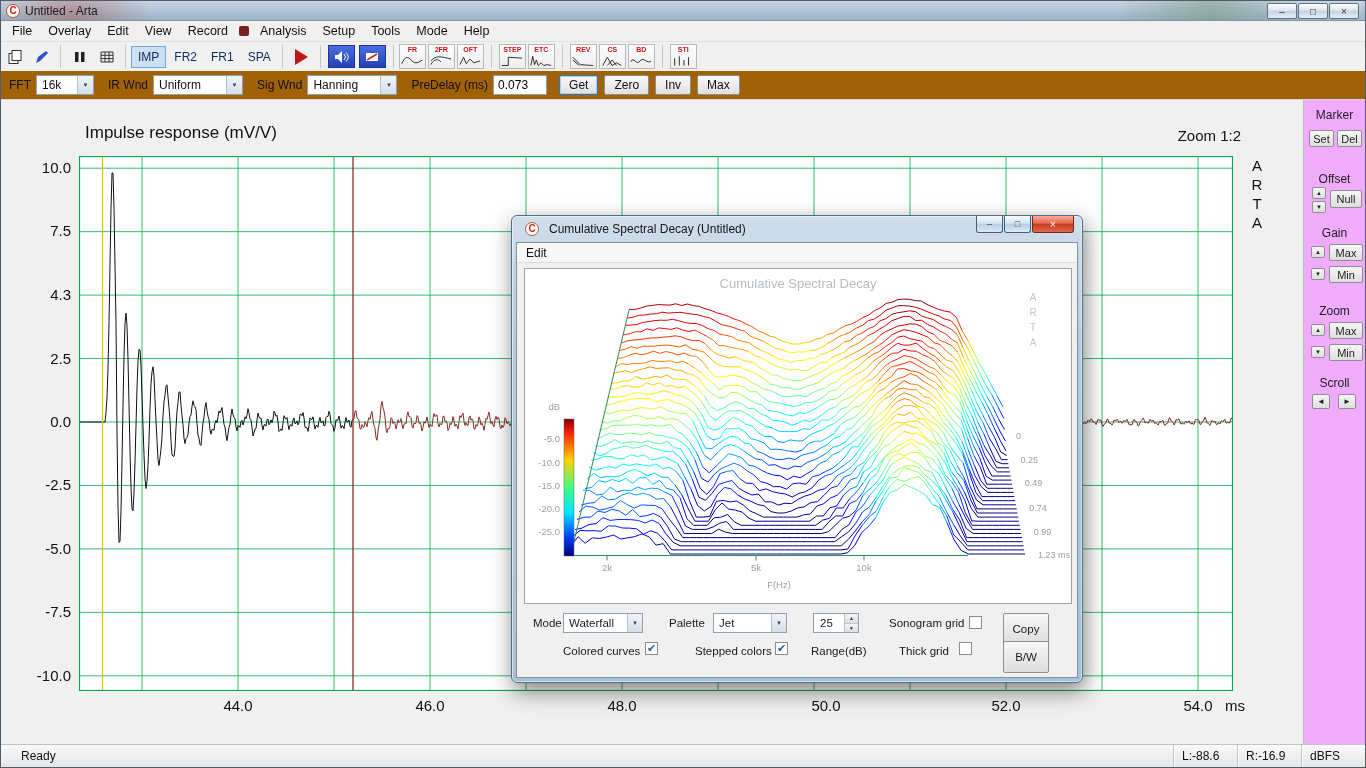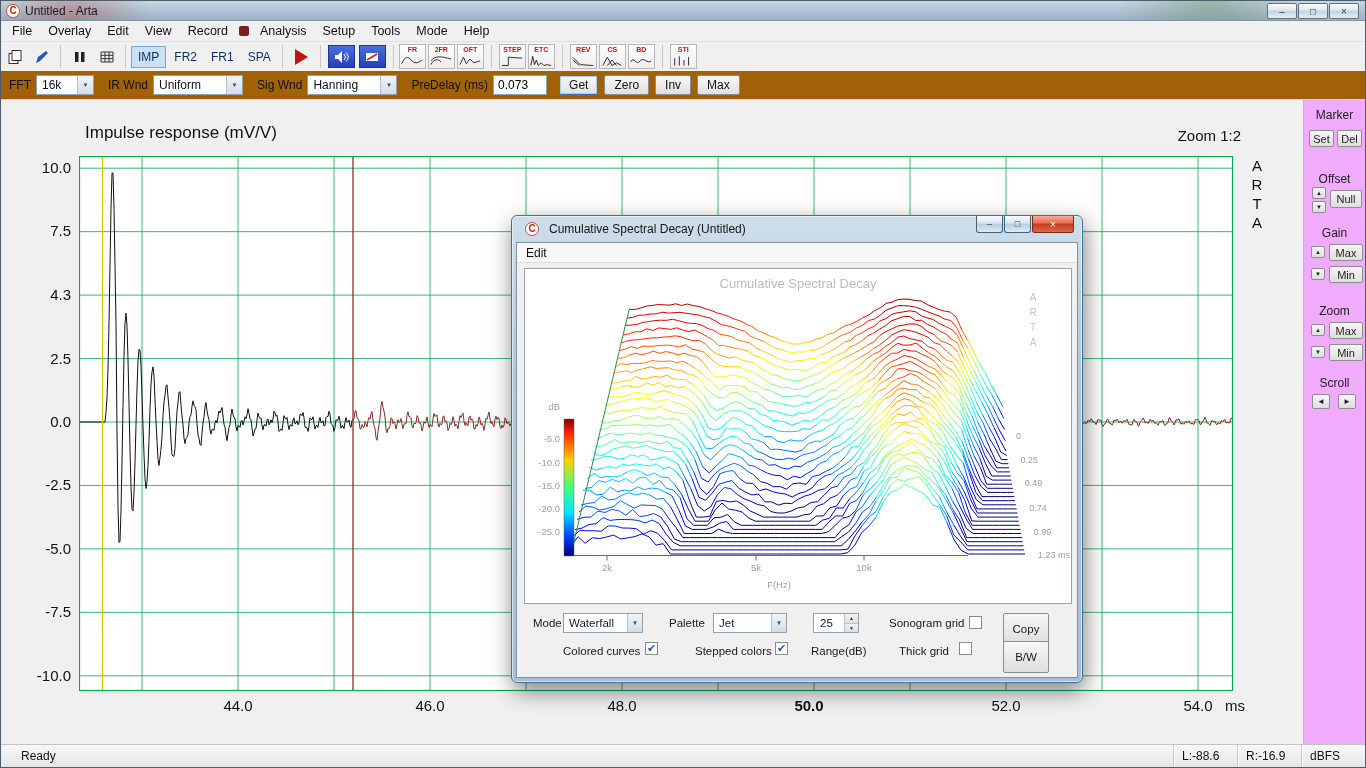--- a/index.html
+++ b/index.html
@@ -268,21 +268,21 @@
     <div id="zoom-label">Zoom 1:2</div>
     <div id="arta-vert">
         <div>A</div>
         <div>R</div>
         <div>T</div>
         <div>A</div>
       </div>
   <div class="x-tick" style="left: 213px;">44.0</div>
       <div class="x-tick" style="left: 405px;">46.0</div>
       <div class="x-tick" style="left: 597px;">48.0</div>
-      <div class="x-tick" style="left: 784px; font-weight: bold;">50.0</div>
+      <div class="x-tick" style="left: 801px;">50.0</div>
       <div class="x-tick" style="left: 981px;">52.0</div>
       <div class="x-tick" style="left: 1173px;">54.0</div>
       <div class="x-tick" style="left: 1224px; width: 34px; text-align: left;">ms</div>
       <div class="y-tick" style="top: 158px;">10.0</div>
       <div class="y-tick" style="top: 221px;">7.5</div>
       <div class="y-tick" style="top: 285px;">4.3</div>
       <div class="y-tick" style="top: 349px;">2.5</div>
       <div class="y-tick" style="top: 412px;">0.0</div>
       <div class="y-tick" style="top: 475px;">-2.5</div>
       <div class="y-tick" style="top: 539px;">-5.0</div>

